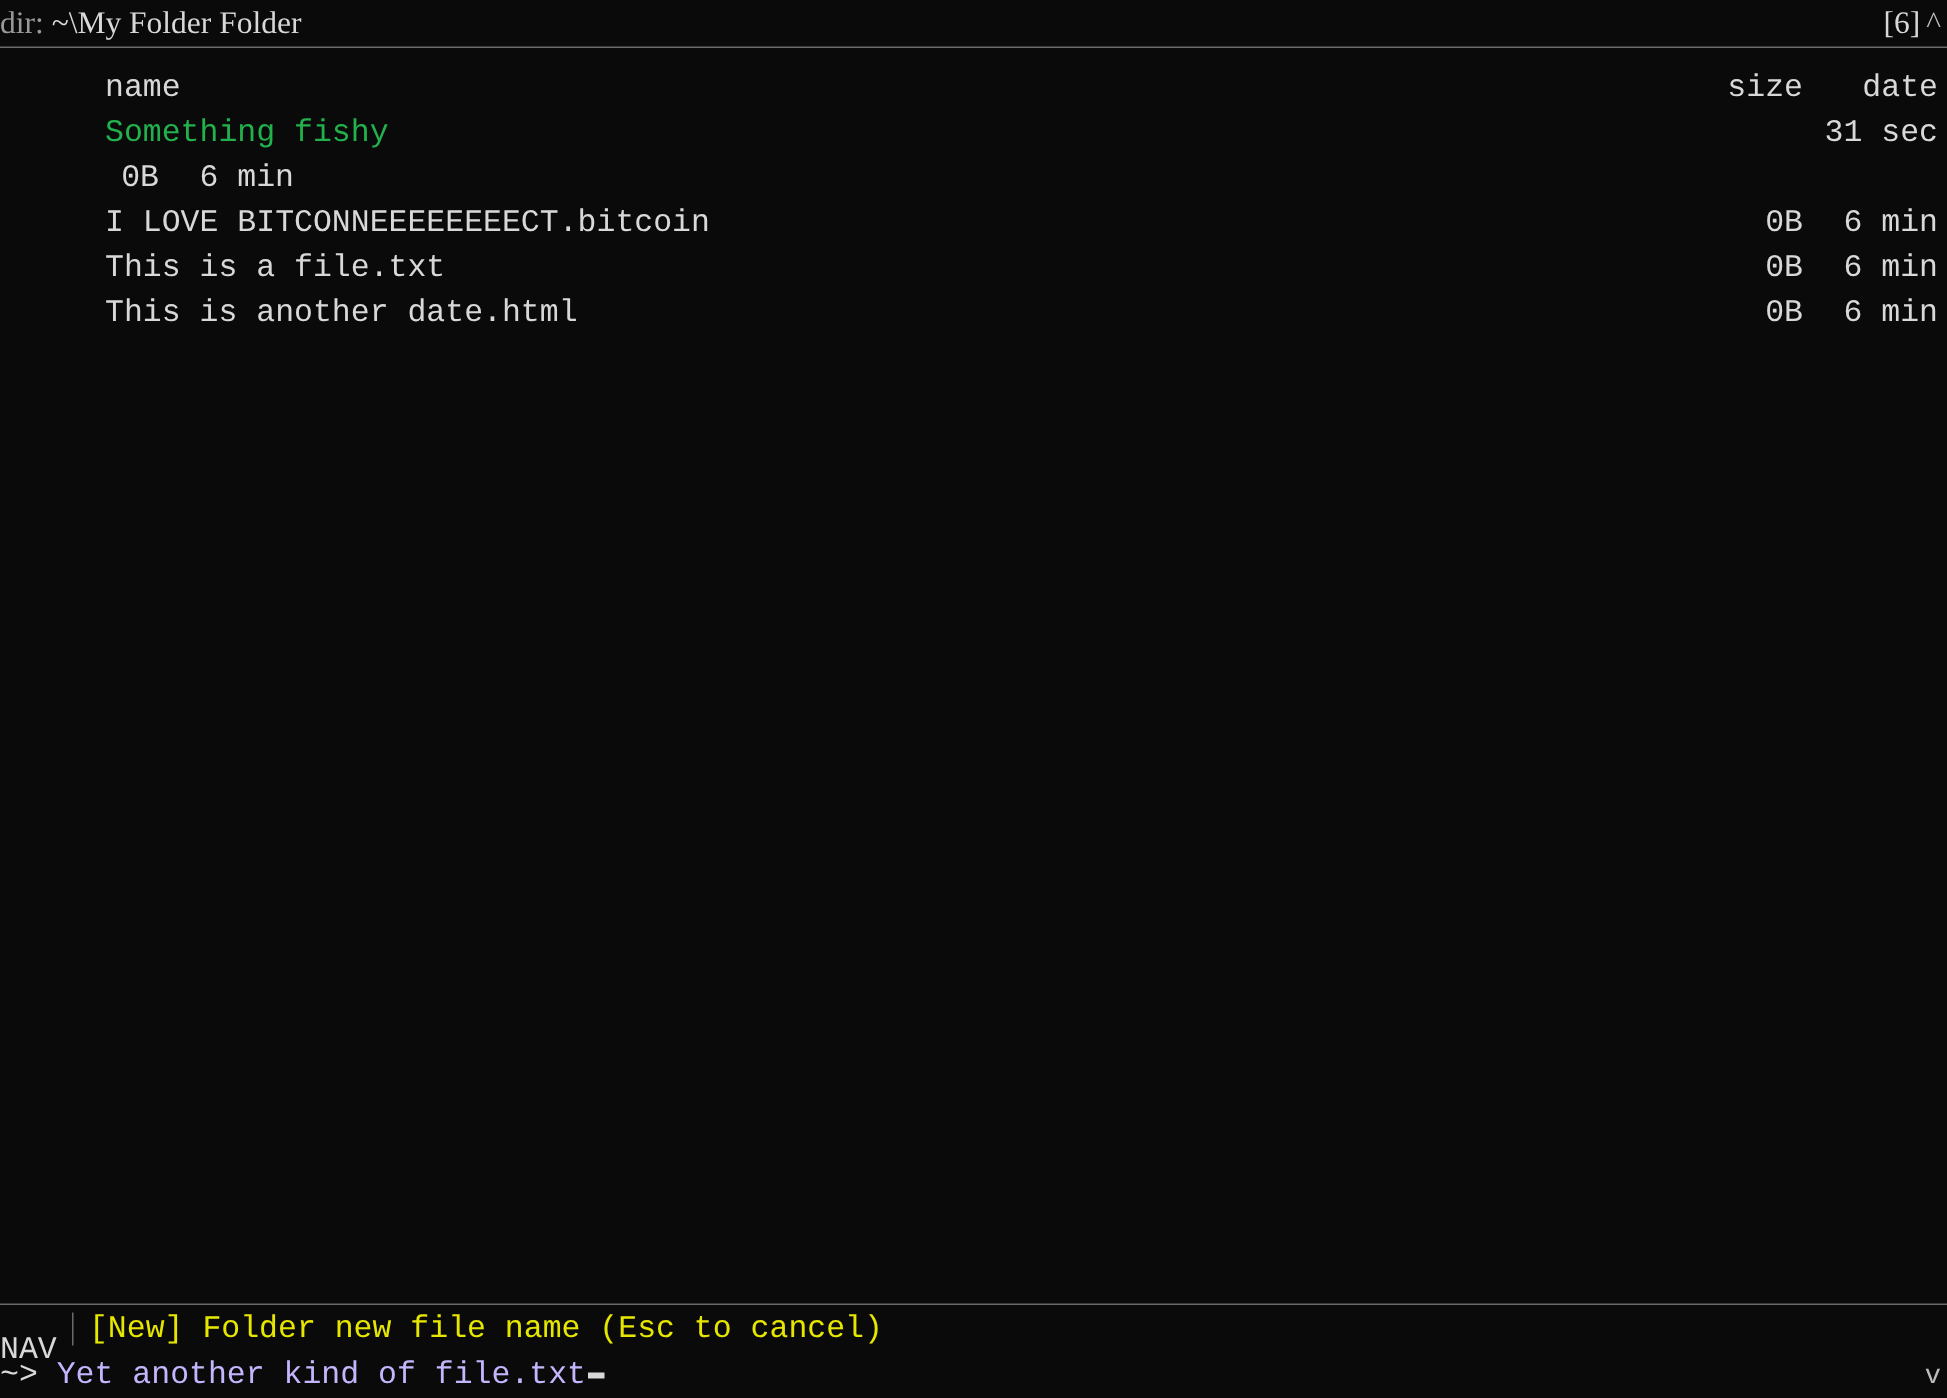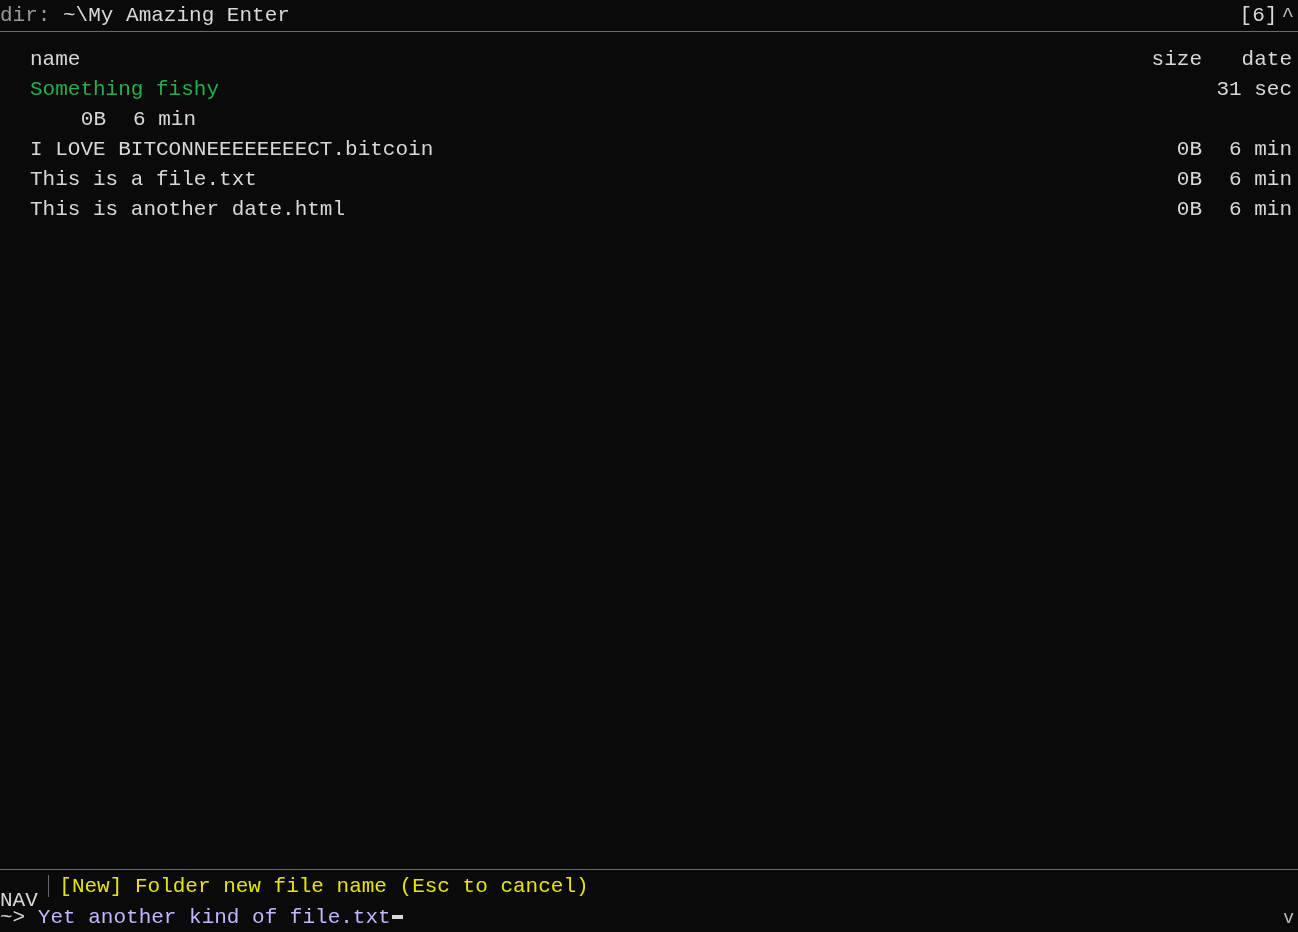--- a/index.html
+++ b/index.html
@@ -24,20 +24,21 @@
     position: relative;
   }
   
   .header {
     display: flex;
     align-items: center;
     height: 32px;
     padding: 0 4px 0 0;
     border-bottom: 1px solid #6a6a6a;
     white-space: pre;
+    font-family: Liberation Serif, serif;
   }
   .header .dir-label {
     color: #9a9a9a;
   }
   .header .spacer {
     flex: 1;
   }
   .header .count {
     color: #d8d8d8;
     padding-right: 2px;
@@ -56,20 +57,21 @@
   .row {
     display: flex;
     align-items: center;
     height: 30px;
     padding: 0 6px 0 30px;
     white-space: pre;
   }
   .col-name {
     flex: 1;
     overflow: hidden;
+    margin-left: 40px;
   }
   .col-size {
     width: 76px;
     text-align: right;
   }
   .col-date {
     width: 90px;
     text-align: right;
   }
   .hdr {
@@ -131,21 +133,21 @@
     color: #bcbcbc;
     font-size: 18px;
   }
 </style>
 </head>
 <body>
 
 <div class="app">
 
   <div class="header">
-    <span class="dir-label">dir: </span><span>~\My Amazing Enter</span>
+    <span class="dir-label">dir: </span><span>~\My Folder Folder</span>
     <span class="spacer"></span>
     <span class="count">[6]</span>
     <span class="scroll-up">^</span>
   </div>
 
   <div class="main">
     <div class="row hdr">
       <span class="col-name">name</span>
       <span class="col-size">size</span>
       <span class="col-date">date</span>

